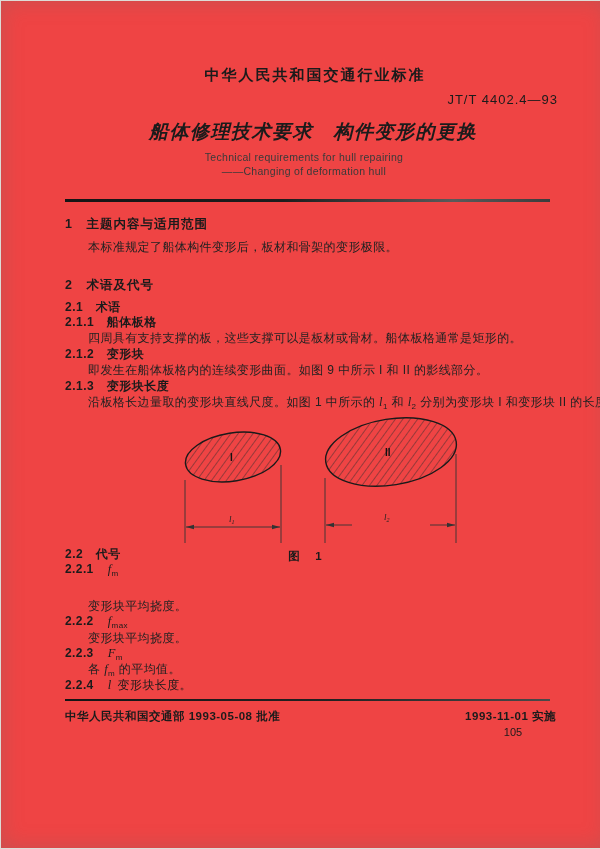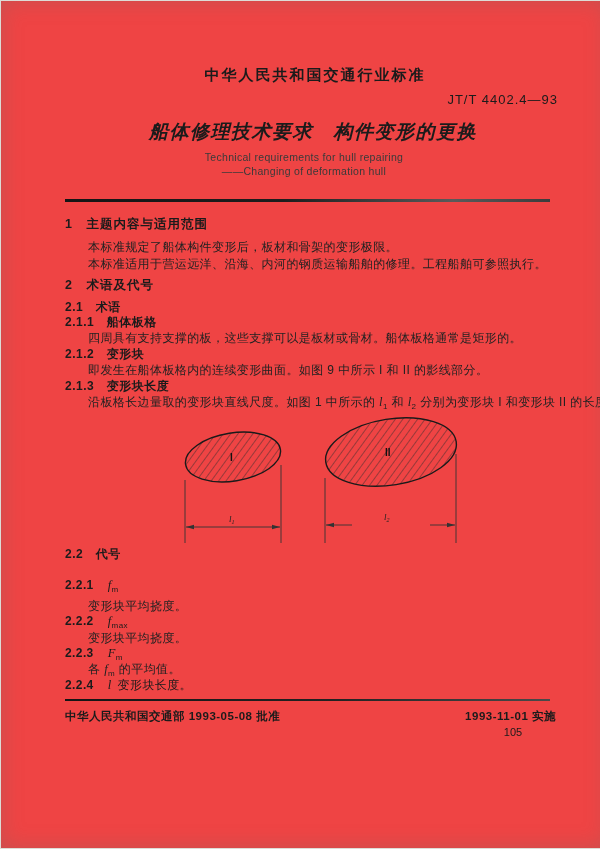--- a/index.html
+++ b/index.html
@@ -43,21 +43,21 @@
   .s212-b  { top: 362px; }
   .s213-h  { top: 378px; }
   .s213-b  { top: 394px; }
 
   .fig-svg { position: absolute; left: 130px; top: 410px; }
   .fig-caption { top: 549px; left: 136px; width: 340px; text-align: center;
                  font-size: 11.5px; font-weight: bold; letter-spacing: 2px; }
 
   .s22-h   { top: 546px; }
   .sym-num-line { font-size: 12px; left: 65px; letter-spacing: 0.4px; }
-  .sym-1 { top: 578px; }  .sym-1d { top: 598px; }
+  .sym-1 { top: 562px; }  .sym-1d { top: 598px; }
   .sym-2 { top: 614px; }  .sym-2d { top: 630px; }
   .sym-3 { top: 646px; }  .sym-3d { top: 661px; }
   .sym-4 { top: 677px; }
 
   .num { font-weight: bold; margin-right: 14px; }
   .sym { font-style: italic; font-family: "Liberation Serif", "DejaVu Serif", serif; font-size: 12.5px; }
   sub  { font-size: 8px; }
 
   .foot-approve { top: 709px; left: 65px; font-size: 11.5px; font-weight: bold; letter-spacing: 0.5px; }
   .foot-impl    { top: 709px; right: 52px; font-size: 11.5px; font-weight: bold; letter-spacing: 0.5px; }
@@ -70,21 +70,20 @@
 
   <div class="abs center std-class">中华人民共和国交通行业标准</div>
   <div class="abs std-num">JT/T 4402.4—93</div>
   <div class="abs center doc-title">船体修理技术要求　构件变形的更换</div>
   <div class="abs center sub-en1">Technical requirements for hull repairing</div>
   <div class="abs center sub-en2">——Changing of deformation hull</div>
   <div class="abs rule1"></div>
 
   <div class="abs h1 sec1-h">1　主题内容与适用范围</div>
   <div class="abs body-line sec1-p1">本标准规定了船体构件变形后，板材和骨架的变形极限。</div>
-  <div class="abs body-line sec1-p2">本标准适用于营运远洋、沿海、内河的钢质运输船舶的修理。工程船舶可参照执行。</div>
 
   <div class="abs h1 sec2-h">2　术语及代号</div>
   <div class="abs h2 s21-h">2.1　术语</div>
   <div class="abs h2 s211-h">2.1.1　船体板格</div>
   <div class="abs body-line s211-b">四周具有支持支撑的板，这些支撑可以是板材或骨材。船体板格通常是矩形的。</div>
   <div class="abs h2 s212-h">2.1.2　变形块</div>
   <div class="abs body-line s212-b">即发生在船体板格内的连续变形曲面。如图 9 中所示 I 和 II 的影线部分。</div>
   <div class="abs h2 s213-h">2.1.3　变形块长度</div>
   <div class="abs body-line s213-b">
     <span>沿板格长边量取的变形块直线尺度。如图 1 中所示的 </span><i class="sym">l</i><sub>1</sub><span> 和 </span><i class="sym">l</i><sub>2</sub><span> 分别为变形块 I 和变形块 II 的长度。</span>
@@ -113,20 +112,21 @@
 
     <line x1="195" y1="68" x2="195" y2="133" stroke="#333" stroke-width="0.9"></line>
     <line x1="326" y1="44" x2="326" y2="133" stroke="#333" stroke-width="0.9"></line>
 
     <line x1="196" y1="115" x2="222" y2="115" stroke="#333" stroke-width="0.9"></line>
     <polygon points="196,115 204,112.7 204,117.3" fill="#333"></polygon>
     <line x1="300" y1="115" x2="325" y2="115" stroke="#333" stroke-width="0.9"></line>
     <polygon points="325,115 317,112.7 317,117.3" fill="#333"></polygon>
     <text x="254" y="110" font-size="9" fill="#222" font-style="italic" font-family="Liberation Serif, DejaVu Serif, serif"><tspan>l</tspan><tspan font-size="6" dy="2">2</tspan></text>
   </svg>
+  <div class="abs fig-caption">图　1</div>
 
   <div class="abs h2 s22-h">2.2　代号</div>
 
   <div class="abs sym-num-line sym-1">
     <span class="num">2.2.1</span><i class="sym">f</i><sub>m</sub>
   </div>
   <div class="abs body-line sym-1d">变形块平均挠度。</div>
 
   <div class="abs sym-num-line sym-2">
     <span class="num">2.2.2</span><i class="sym">f</i><sub>max</sub>

